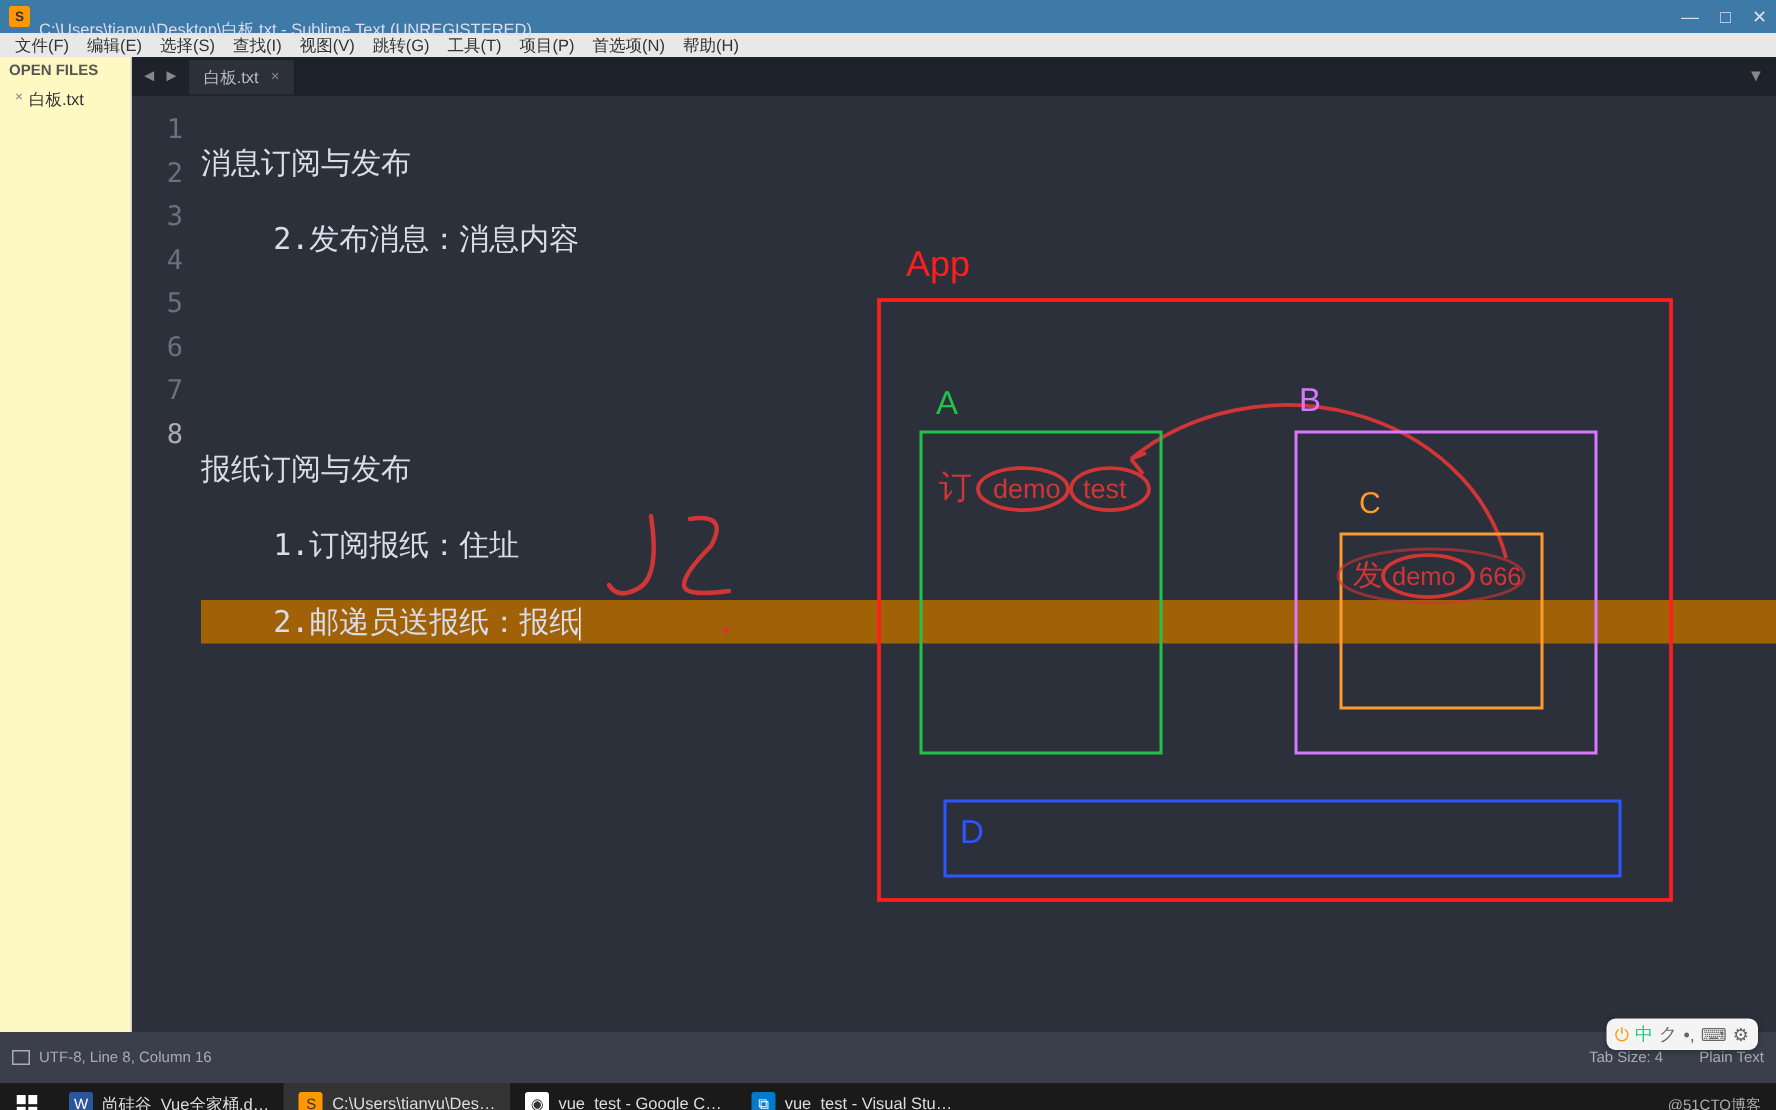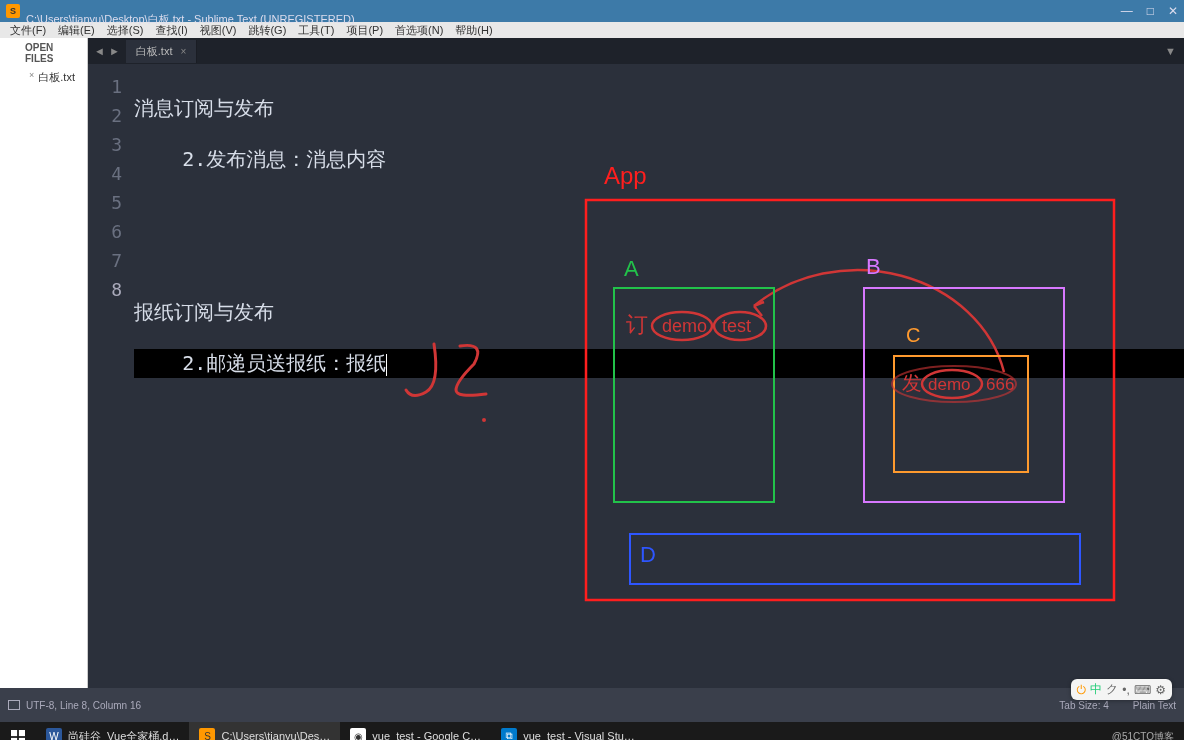--- a/index.html
+++ b/index.html
@@ -13,41 +13,41 @@
 .titlebar .winbtns span { cursor: pointer; }
 
 
 .menubar { background: #e8e8e8; height: 16px; display: flex; align-items: center; padding: 0 4px; font-size: 11px; color: #333; }
 .menubar .mi { padding: 0 6px; cursor: pointer; }
 
 
 .main { display: flex; height: calc(100% - 22px - 20px - 18px - 30px); }
 
 
-.sidebar { width: 88px; background: #ffffff; border-right: 1px solid #ccc; padding-left: 19px; }
+.sidebar { width: 88px; background: #fef9c3; border-right: 1px solid #ccc; }
 .sidebar .sbhead { font-size: 10px; color: #555; padding: 4px 6px; font-weight: bold; }
 .sidebar .sbitem { font-size: 11px; color: #333; padding: 2px 6px 2px 10px; cursor: pointer; }
 .sidebar .sbitem .x { float: left; margin-right: 4px; color: #888; font-size: 9px; }
 
 
 .tabstrip { background: #1e222a; height: 26px; display: flex; align-items: center; color: #bbb; font-size: 11px; }
 .tabstrip .navarrows { padding: 0 6px; display: flex; gap: 4px; color: #888; }
 .tabstrip .tab { padding: 4px 10px; background: #2b303b; border-right: 1px solid #1a1d24; display: flex; align-items: center; gap: 8px; }
 .tabstrip .tab .tx { font-size: 10px; color: #888; cursor: pointer; }
 .tabstrip .dropdown { margin-left: auto; padding: 0 8px; color: #888; cursor: pointer; }
 
 
 .editorwrap { flex: 1; display: flex; flex-direction: column; background: #2b303b; }
 .editor { flex: 1; display: flex; position: relative; }
 .gutter { width: 46px; text-align: right; padding: 8px 12px 0 0; color: #6a7080; font-size: 18px; font-family: Consolas, monospace; line-height: 29px; }
 .gutter .ln { height: 29px; }
 .gutter .ln.active { color: #aab; }
 .code { flex: 1; padding: 8px 0 0 0; color: #d8dee9; font-size: 20px; font-family: "Microsoft YaHei", Consolas, monospace; line-height: 29px; position: relative; }
 .code .line { height: 29px; white-space: pre; margin-top: 22px; }
-.code .line.hl { background: #000000; }
+.code .line.hl { background: #a16207; }
 .code .cursor { display: inline-block; width: 1px; height: 22px; background: #fff; vertical-align: middle; }
 
 
 .diagram { position: absolute; left: 0; top: 0; pointer-events: none; }
 .diagram text { font-family: "Microsoft YaHei", Arial; }
 
 
 .statusbar { height: 34px; background: #3a3f4b; color: #aab; font-size: 10px; display: flex; align-items: center; padding: 0 8px; }
 .statusbar .sicon { width: 12px; height: 10px; border: 1px solid #aab; margin-right: 6px; }
 .statusbar .right { margin-left: auto; display: flex; gap: 24px; }
@@ -129,20 +129,21 @@
           <div class="ln">7</div>
           <div class="ln active">8</div>
         </div>
       <div class="code" id="code">
 
         <div class="line">消息订阅与发布</div>
           <div class="line">    2.发布消息：消息内容</div>
           <div class="line"></div>
           <div class="line"></div>
           <div class="line">报纸订阅与发布</div>
+          <div class="line">    1.订阅报纸：住址</div>
           <div class="line hl">    2.邮递员送报纸：报纸<span class="cursor"></span></div>
           <svg class="diagram" width="1100" height="640">
 
           <g stroke="#d03636" stroke-width="3" fill="none" stroke-linecap="round">
             <path d="M300 280 q6 40 -8 48 q-14 8 -20 -2"></path>
             <path d="M326 282 q26 -4 14 18 q-18 18 -18 26 q0 8 30 4"></path>
           </g>
           <circle cx="350" cy="356" r="2" fill="#d03636"></circle>
 
           <text x="470" y="120" fill="#ff1e1e" font-size="24">App</text>

